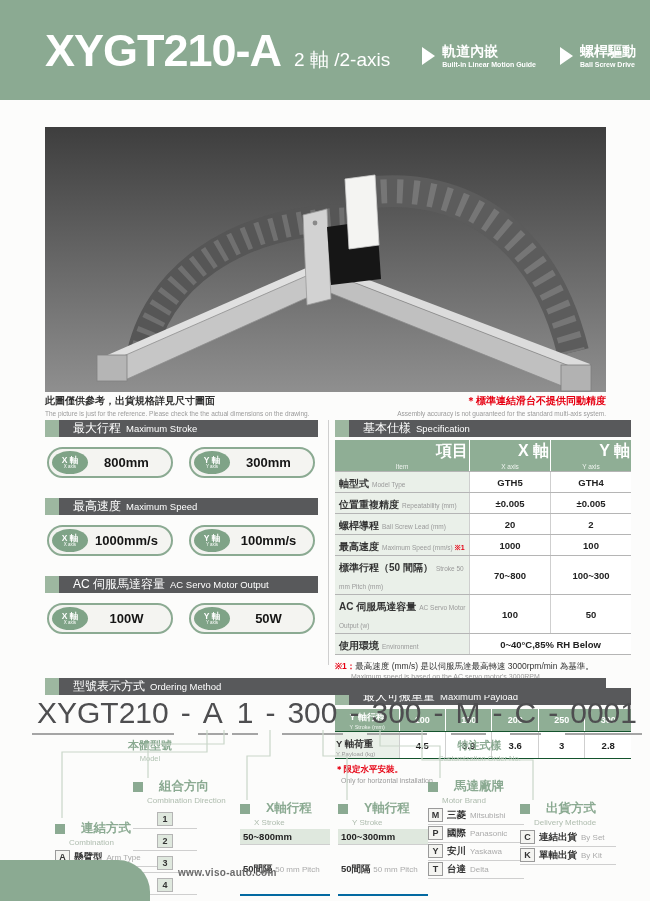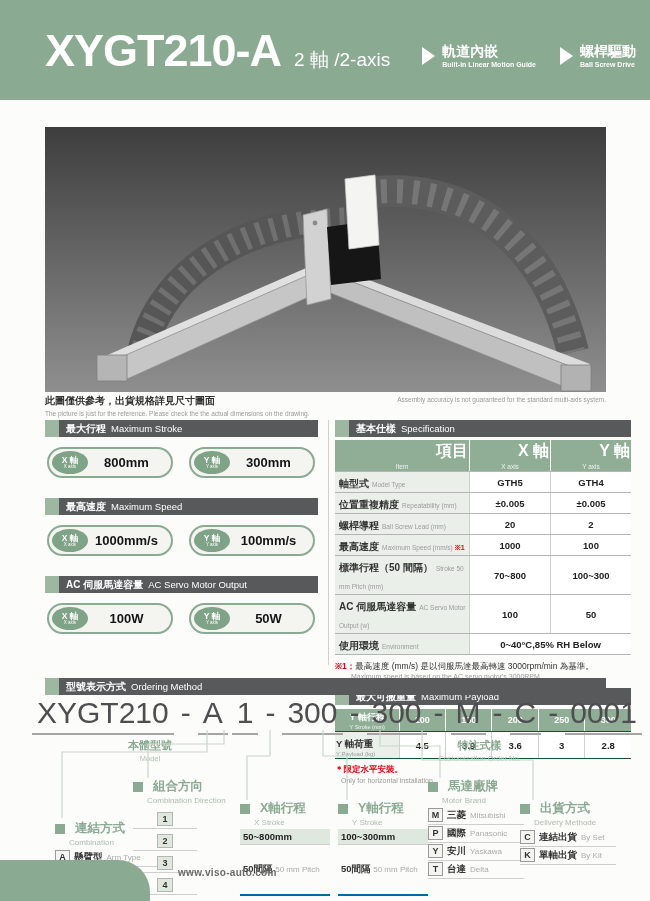--- a/index.html
+++ b/index.html
@@ -25,21 +25,21 @@
   
   .notes{position:absolute;left:45px;top:394px;width:561px;display:flex;justify-content:space-between;}
   .note-zh{font-size:10px;font-weight:bold;color:#333;}
   .note-en{font-size:6.5px;color:#9a9a9a;margin-top:2px;}
   .note-right{text-align:right;}
   .note-red{color:#E60012;font-size:10px;font-weight:bold;}
 
   
   .sec-bar{height:17px;background:#58595B;display:flex;align-items:center;color:#fff;}
   .bar-sq{width:14px;height:17px;background:#9DB7A0;flex:0 0 auto;}
-  .bar-zh{font-size:10px;font-weight:bold;margin-left:7px;white-space:nowrap;}
+  .bar-zh{font-size:12px;font-weight:normal;margin-left:14px;white-space:nowrap;}
   .bar-en{font-size:9.5px;font-weight:normal;margin-left:5px;white-space:nowrap;}
 
   
   .col-left{position:absolute;left:45px;top:420px;width:273px;}
   .col-right{position:absolute;left:335px;top:420px;width:296px;}
   .col-divider{position:absolute;left:328px;top:420px;width:1px;height:245px;background:#cfcfcf;}
 
   .pills{display:flex;gap:16px;margin:10px 0 20px 2px;}
   .pill{width:126px;height:31px;border:2px solid #8BAA92;border-radius:17px;background:#f4f4f1;
         display:flex;align-items:center;box-sizing:border-box;}
@@ -92,21 +92,21 @@
   .model-line{position:absolute;left:12px;top:696px;width:650px;text-align:center;
         font-size:30px;color:#4e4e50;white-space:nowrap;}
   .seg{border-bottom:2px solid #a5a5a5;padding:0 5px 3px;margin:0 2px;display:inline-block;}
   .dash{margin:0 5px;color:#4e4e50;}
   .model-label{position:absolute;text-align:center;}
   .ml-zh{color:#8BAA92;font-size:11px;font-weight:bold;}
   .ml-en{color:#b3c4b4;font-size:7.5px;margin-top:1px;}
   .connectors{position:absolute;left:0;top:720px;width:650px;height:110px;pointer-events:none;}
 
   .lg{position:absolute;}
-  .lg-title{display:flex;align-items:center;gap:10px;color:#8BAA92;font-size:12.5px;font-weight:bold;white-space:nowrap;}
+  .lg-title{display:flex;align-items:center;gap:16px;color:#8BAA92;font-size:12.5px;font-weight:bold;white-space:nowrap;}
   .lg-sq{width:10px;height:10px;background:#8BAA92;flex:0 0 auto;}
   .lg-sub{font-size:8px;color:#aebcae;margin:1px 0 2px 14px;white-space:nowrap;}
   .lg-item{display:flex;align-items:center;gap:4px;border-bottom:1px solid #cfcfcf;padding:1px 0 2px;white-space:nowrap;}
   .code-box{width:13px;height:12px;border:1px solid #9a9a9a;background:#f4f4f1;font-size:9px;font-weight:bold;
         display:flex;align-items:center;justify-content:center;color:#333;flex:0 0 auto;}
   .li-zh{font-size:9.5px;font-weight:bold;color:#333;}
   .li-en{font-size:8px;color:#ababab;}
   .dir-item{border-bottom:1px solid #cfcfcf;padding:1px 0 2px;text-align:center;}
   .dir-box{display:inline-flex;width:14px;height:12px;background:#dfe8de;border:1px solid #b5b5b5;
         align-items:center;justify-content:center;font-size:9px;font-weight:bold;color:#333;}
@@ -184,20 +184,21 @@
       </g>
     </svg>
   </div>
 
   <div class="notes">
     <div>
       <div class="note-zh">此圖僅供參考，出貨規格詳見尺寸圖面</div>
       <div class="note-en">The picture is just for the reference. Please check the the actual dimensions on the drawing.</div>
     </div>
     <div class="note-right">
+      <div class="note-red">＊標準連結滑台不提供同動精度</div>
       <div class="note-en">Assembly accuracy is not guaranteed for the standard multi-axis system.</div>
     </div>
   </div>
 
   <div class="col-divider"></div>
 
   <div class="col-left">
     <div class="sec-bar">
       <span class="bar-sq"></span>
       <span class="bar-zh">最大行程</span>

